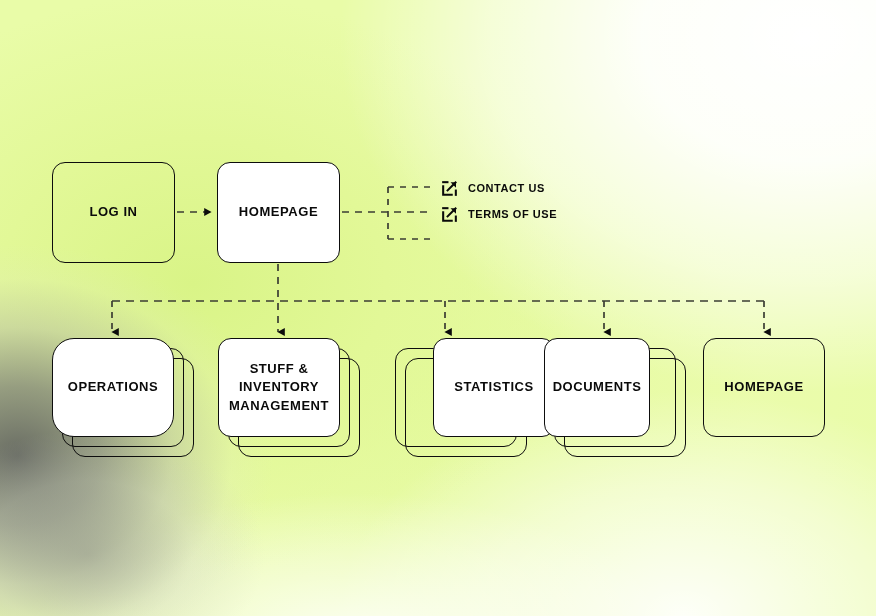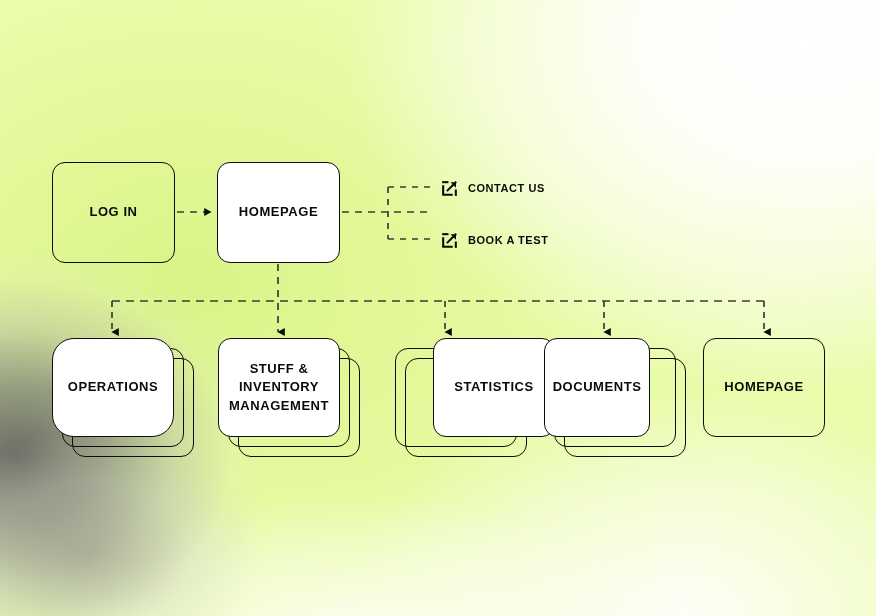--- a/index.html
+++ b/index.html
@@ -176,31 +176,31 @@
     <svg class="ext-icon" viewBox="0 0 24 24" xmlns="http://www.w3.org/2000/svg">
       <path d="M4 9.2 L4 20 L14.8 20" fill="none" stroke="#0a0a0a" stroke-width="2.6" stroke-linecap="square"></path>
       <path d="M4 4 L9.4 4" fill="none" stroke="#0a0a0a" stroke-width="2.6" stroke-linecap="square"></path>
       <path d="M20 14.6 L20 20" fill="none" stroke="#0a0a0a" stroke-width="2.6" stroke-linecap="square"></path>
       <path d="M9.6 14.4 L19.6 4.4" fill="none" stroke="#0a0a0a" stroke-width="2.6" stroke-linecap="square"></path>
       <path d="M13.3 4.0 L20.2 4.0 L20.2 10.9 Z" fill="#0a0a0a"></path>
     </svg>
     <span class="ext-label">CONTACT US</span>
   </div>
 
-
-  <div class="ext-link" style="left:440px; top:229px;">
+  <div class="ext-link" style="left:440px; top:203px;">
     <svg class="ext-icon" viewBox="0 0 24 24" xmlns="http://www.w3.org/2000/svg">
       <path d="M4 9.2 L4 20 L14.8 20" fill="none" stroke="#0a0a0a" stroke-width="2.6" stroke-linecap="square"></path>
       <path d="M4 4 L9.4 4" fill="none" stroke="#0a0a0a" stroke-width="2.6" stroke-linecap="square"></path>
       <path d="M20 14.6 L20 20" fill="none" stroke="#0a0a0a" stroke-width="2.6" stroke-linecap="square"></path>
       <path d="M9.6 14.4 L19.6 4.4" fill="none" stroke="#0a0a0a" stroke-width="2.6" stroke-linecap="square"></path>
       <path d="M13.3 4.0 L20.2 4.0 L20.2 10.9 Z" fill="#0a0a0a"></path>
     </svg>
-    <span class="ext-label">BOOK A TEST</span>
-  </div>
+    <span class="ext-label">TERMS OF USE</span>
+  </div>
+
 
   <div class="stack-sheet" style="left:72px; top:358px; width:122px; height:99px;"></div>
   <div class="stack-sheet" style="left:62px; top:348px; width:122px; height:99px;"></div>
   <div class="node filled" style="left:52px; top:338px; width:122px; height:99px;border-radius:22px;">
     <span class="node-label">OPERATIONS</span>
   </div>
 
   <div class="stack-sheet" style="left:238px; top:358px; width:122px; height:99px;"></div>
   <div class="stack-sheet" style="left:228px; top:348px; width:122px; height:99px;"></div>
   <div class="node filled" style="left:218px; top:338px; width:122px; height:99px;">

